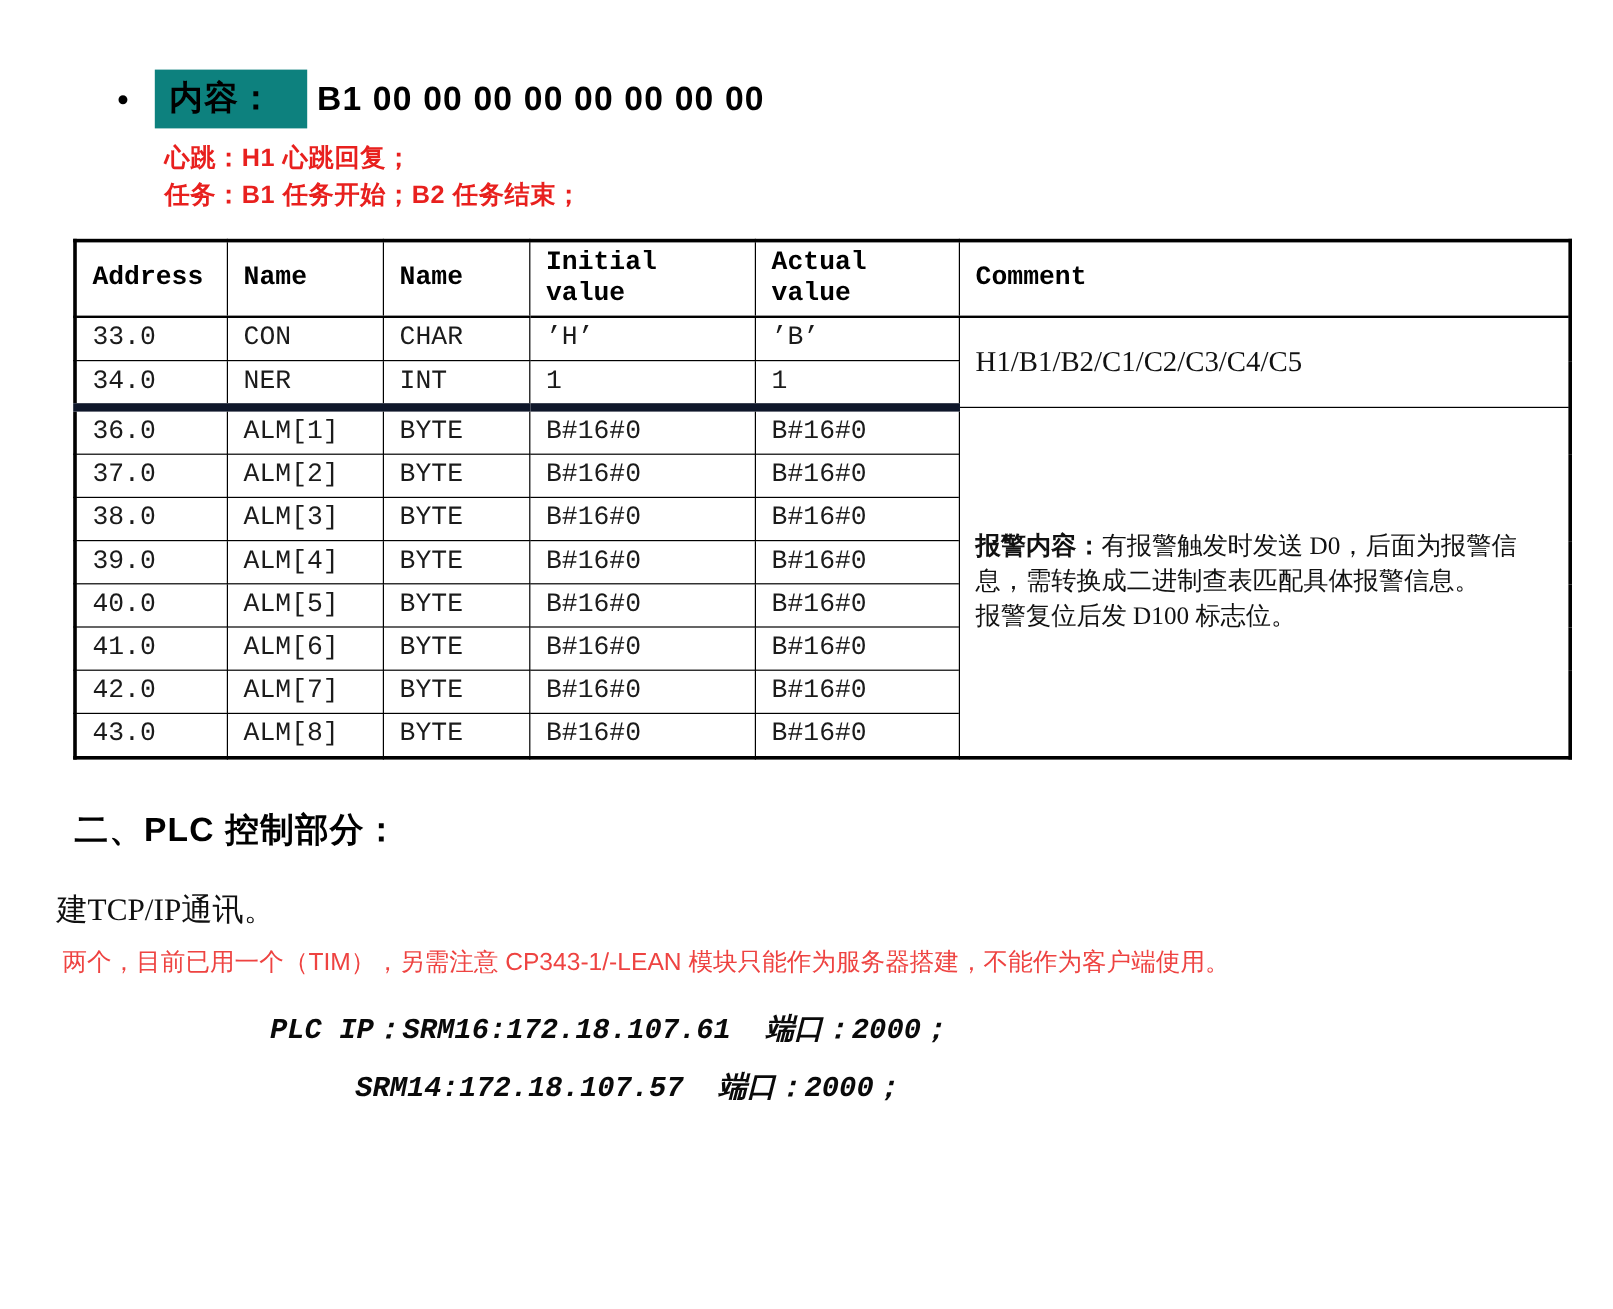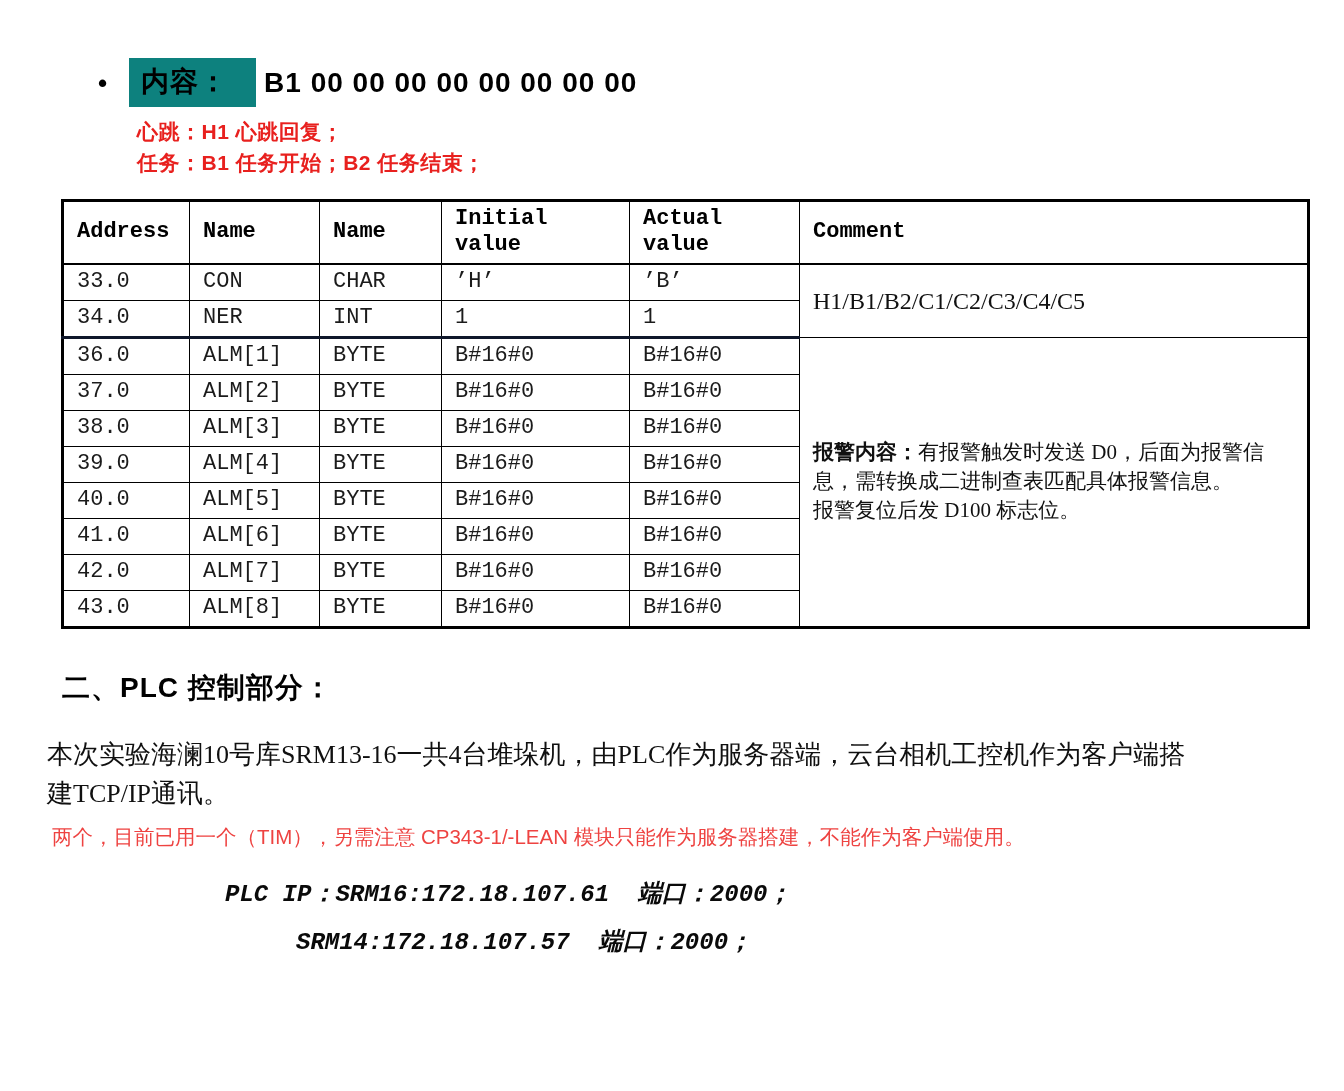--- a/index.html
+++ b/index.html
@@ -38,21 +38,21 @@
   .data-table th{
     border:1.5px solid #000;border-bottom:2.5px solid #000;
     font-size:22px;font-weight:bold;text-align:left;
     padding:4px 4px 5px 13px;line-height:26px;color:#000;
   }
   .data-table td{
     border:1.5px solid #000;
     font-size:22px;padding:4px 4px 5px 13px;line-height:26px;
     vertical-align:middle;
   }
-  .data-table tr.thick-bottom td{border-bottom:3px solid #0f172a;}
+  .data-table tr.thick-bottom td{border-bottom:7px solid #0f172a;}
   td.comment-cell{
     font-family:"Liberation Serif","DejaVu Serif",serif;
     font-size:24px;color:#111;
   }
   td.comment-cell-cjk{
     font-family:"Liberation Serif","DejaVu Serif",serif;
     font-size:21px;line-height:29px;color:#111;
     padding-right:10px;
   }
   .cmt-lead{font-weight:bold;}
@@ -188,21 +188,20 @@
     <td>BYTE</td>
     <td>B#16#0</td>
     <td>B#16#0</td>
   </tr>
 </tbody>
   </table>
 
 <div class="section-heading">二、PLC 控制部分：</div>
 
 <div class="paragraph">
-  <div>本次实验海澜10号库SRM13-16一共4台堆垛机，由PLC作为服务器端，云台相机工控机作为客户端搭</div>
   <div>建TCP/IP通讯。</div>
 </div>
 
 <div class="note">
   <div>两个，目前已用一个（TIM），另需注意 CP343-1/-LEAN 模块只能作为服务器搭建，不能作为客户端使用。</div>
 </div>
 
 <div class="plc-block">
   <div class="plc-line l1">PLC IP：SRM16:172.18.107.61  端口：2000；</div>
   <div class="plc-line l3">SRM14:172.18.107.57  端口：2000；</div>

